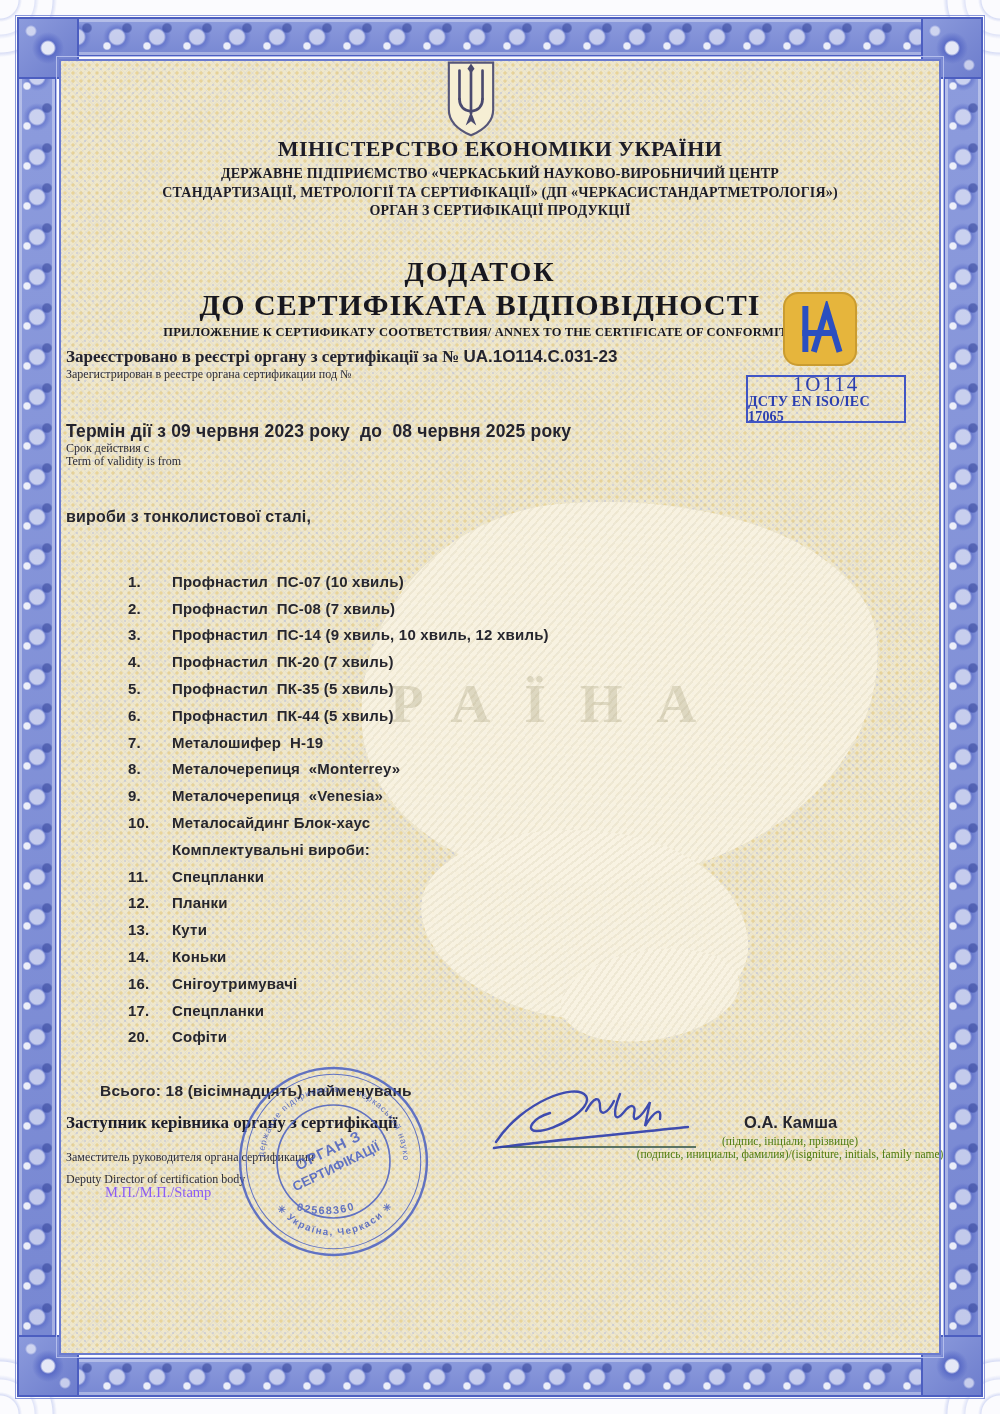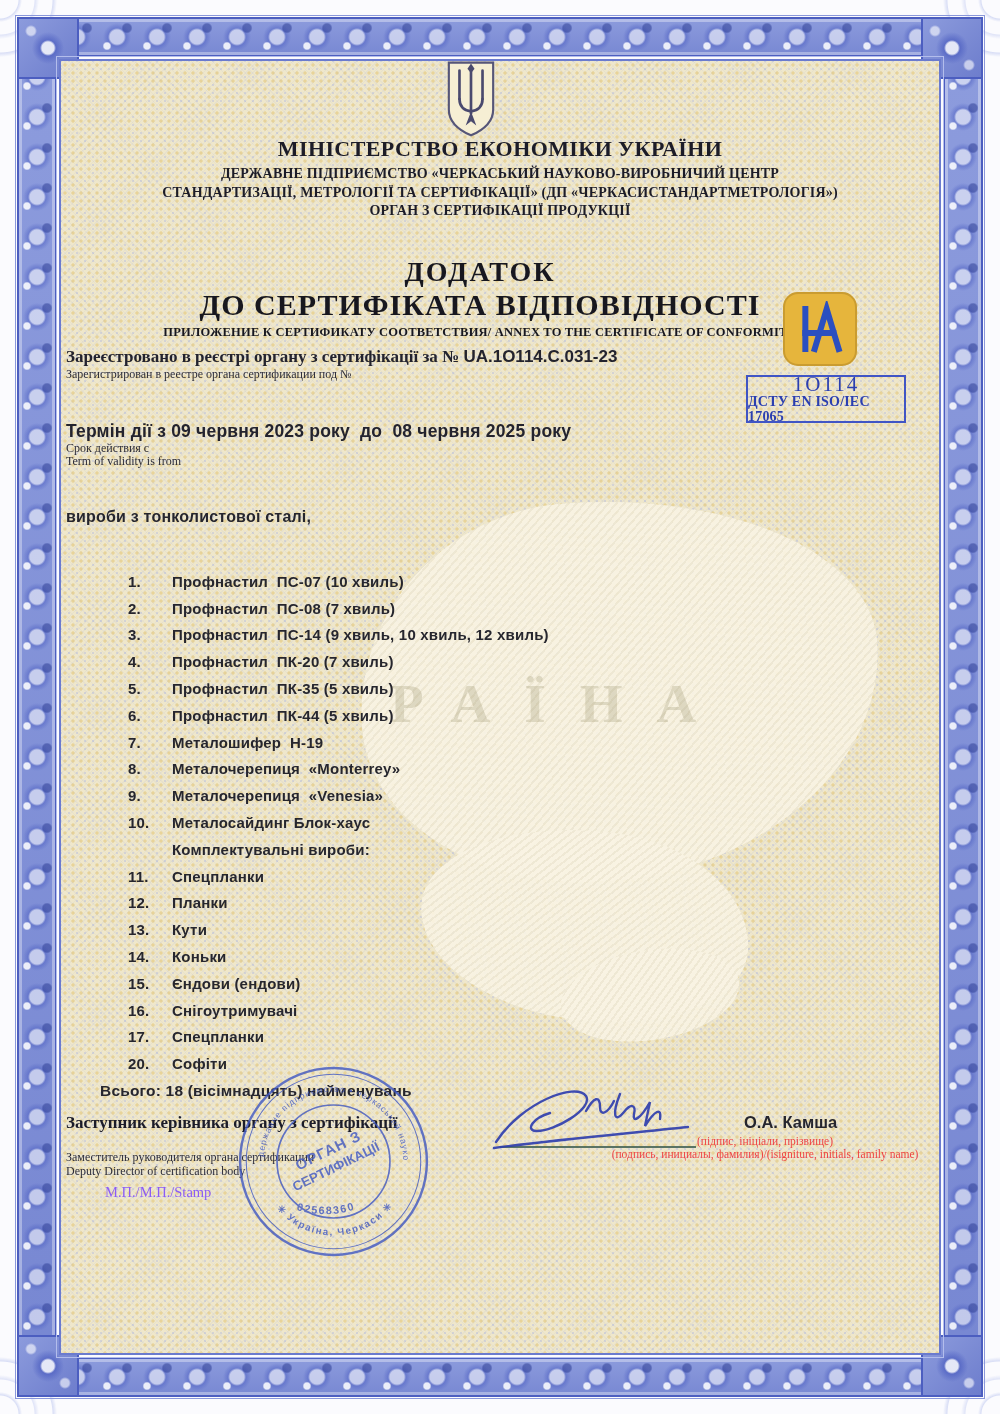--- a/index.html
+++ b/index.html
@@ -91,26 +91,26 @@
   .val .sub:first-of-type{margin-top:5px;}
   .prod{left:66px;top:505px;width:800px;font-size:16px;line-height:23px;letter-spacing:.2px;color:#26262e;}
   .plist{left:128px;top:568px;width:680px;}
   .plist .row{display:flex;height:26.8px;align-items:center;font-size:15px;letter-spacing:.2px;color:#26262e;}
   .plist .num{width:40px;flex:none;}
   .plist .txt{margin-left:4px;}
   .total{left:100px;top:1082px;font-size:15.5px;letter-spacing:.2px;color:#26262e;}
   .signer{left:66px;top:1112px;width:420px;}
   .signer .t{font-size:17px;line-height:21px;color:#1c1c28;}
   .signer .sub{font-size:12px;line-height:13.5px;margin-top:18px;color:#2c2c38;}
-  .signer .sub + .sub{margin-top:0;}
+  .signer .sub + .sub{margin-top:8px;}
   .mp{left:105px;top:1184px;font-size:14.5px;color:#8b5cf6;}
   .sig-svg{left:492px;top:1080px;z-index:4;}
   .sig-rule{left:500px;top:1146px;width:196px;height:2px;background:#3f5f52;opacity:.85;z-index:2;}
   .sig-name{left:744px;top:1113px;font-size:16.5px;color:#26262e;}
-  .sig-labels{left:570px;top:1135px;width:390px;color:#ef4444;}
+  .sig-labels{left:595px;top:1135px;width:390px;color:#4d7c0f;}
   .sig-labels .a{font-size:11.5px;line-height:13px;}
   .sig-labels .b{font-size:11.5px;line-height:13px;}
   .stamp{left:236px;top:1064px;z-index:5;opacity:.8;}
 </style>
 </head>
 <body>
 
 <div class="page">
 
   <div class="corner-deco tl"></div>
@@ -243,24 +243,20 @@
         <span class="num">12.</span>
         <span class="txt pre">Планки</span>
       </div>
     <div class="row">
         <span class="num">13.</span>
         <span class="txt pre">Кути</span>
       </div>
     <div class="row">
         <span class="num">14.</span>
         <span class="txt pre">Коньки</span>
-      </div>
-    <div class="row">
-        <span class="num">15.</span>
-        <span class="txt pre">Єндови (ендови)</span>
       </div>
     <div class="row">
         <span class="num">16.</span>
         <span class="txt pre">Снігоутримувачі</span>
       </div>
     <div class="row">
         <span class="num">17.</span>
         <span class="txt pre">Спецпланки</span>
       </div>
     <div class="row">

